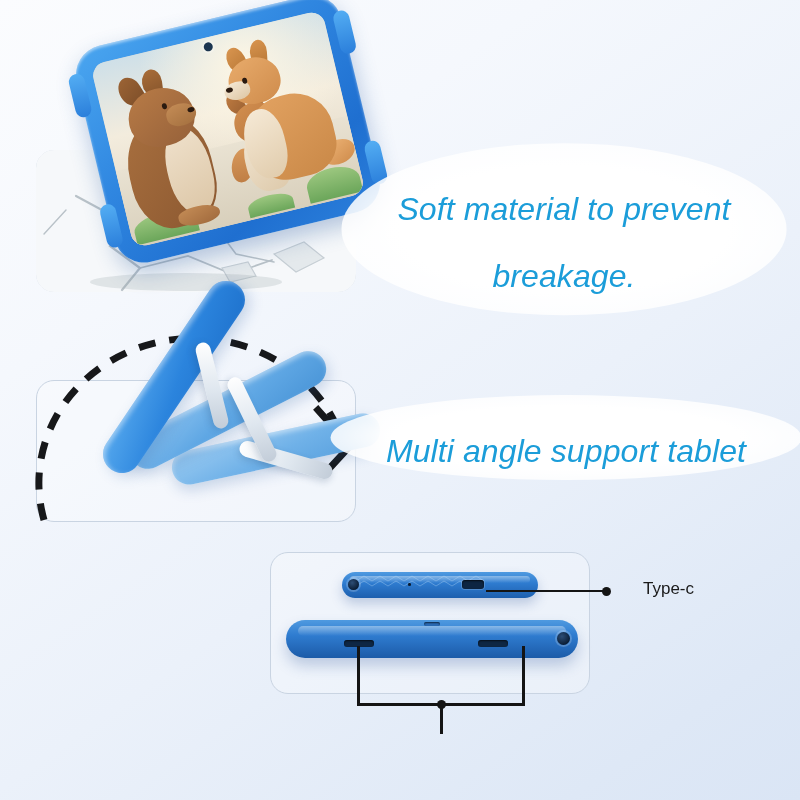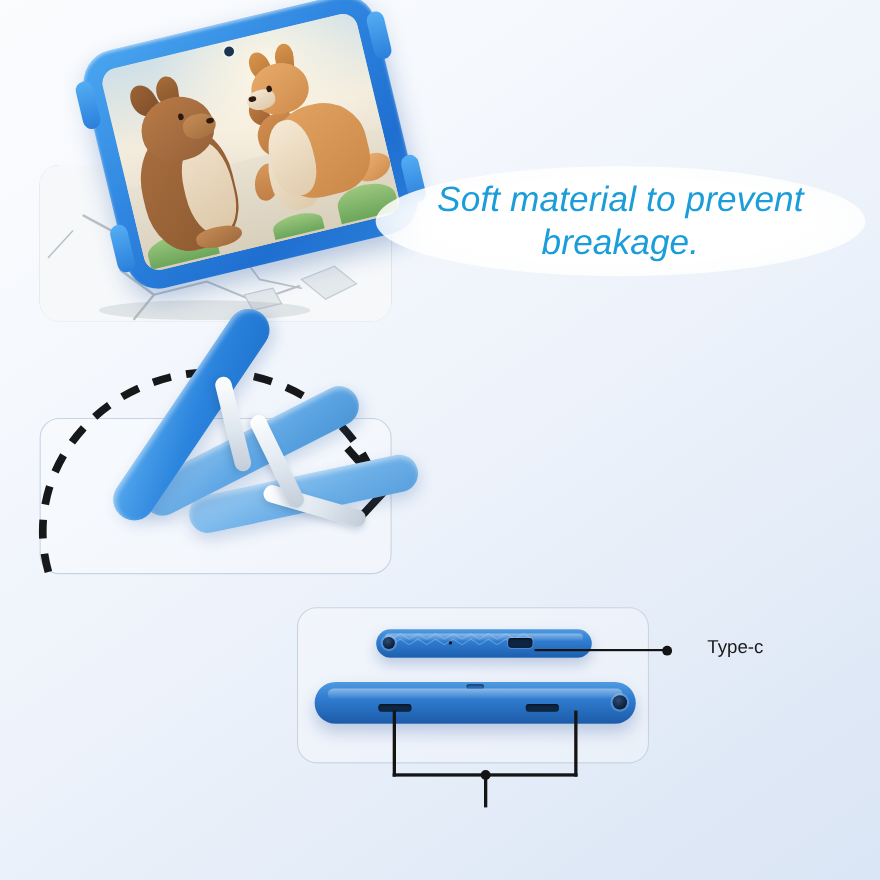--- a/index.html
+++ b/index.html
@@ -22,21 +22,21 @@
     position:absolute; text-align:center;
     color:#1b9dd9; font-style:italic; font-weight:400;
     line-height:1.22; letter-spacing:.1px;
   }
   .caption .glow {
     position:absolute; left:50%; top:50%; transform:translate(-50%,-50%);
     width:108%; height:128%; border-radius:50%;
     background:radial-gradient(ellipse at center,#ffffff 0%,#ffffff 52%,rgba(255,255,255,0.85) 72%,rgba(255,255,255,0) 100%);
     z-index:0; pointer-events:none;
   }
-  .caption .txt { position:relative; z-index:1; display:block; }
+  .caption .txt { position:relative; z-index:1; display:block;margin-top:28px; }
 
   
   #sec1-panel { left:36px; top:150px; width:320px; height:142px; }
   .crack { position:absolute; left:36px; top:150px; width:320px; height:142px; overflow:hidden; border-radius:18px; }
 
   .tablet-wrap {
     position:absolute; left:92px; top:18px; width:272px; height:222px;
     transform:rotate(-13.5deg);
   }
   .bumper {
@@ -287,20 +287,21 @@
 
   <div class="stand" style="left:62px; top:358px; width:224px; height:38px; transform:rotate(-56deg);">
     <span class="bar" style="background:linear-gradient(165deg,#56a9ee,#2b84dd 55%,#1f73ce);"></span>
   </div>
   <div class="stand" style="left:168px; top:378px; width:88px; height:15px; transform:rotate(76deg);">
     <span class="leg" style="left:0; top:0; width:100%; height:100%;"></span>
   </div>
 
   <div class="caption" style="left:348px; top:404px; width:436px; font-size:32px;">
     <span class="glow"></span>
+    <span class="txt">Multi angle support tablet</span>
   </div>
 
   <div class="panel" id="sec3-panel"></div>
 
   <div class="edge" style="left:342px; top:572px; width:196px; height:26px;
               background:linear-gradient(180deg,#4f9ae0 0%,#2f7cd0 42%,#1d5fae 100%);
               box-shadow:0 6px 12px rgba(40,80,150,.25);">
     <span class="hl"></span>
     <svg style="position:absolute;left:14px;top:3px;width:150px;height:12px;opacity:.35" viewBox="0 0 150 12">
       <g stroke="#bcdcf8" stroke-width="1" fill="none">

